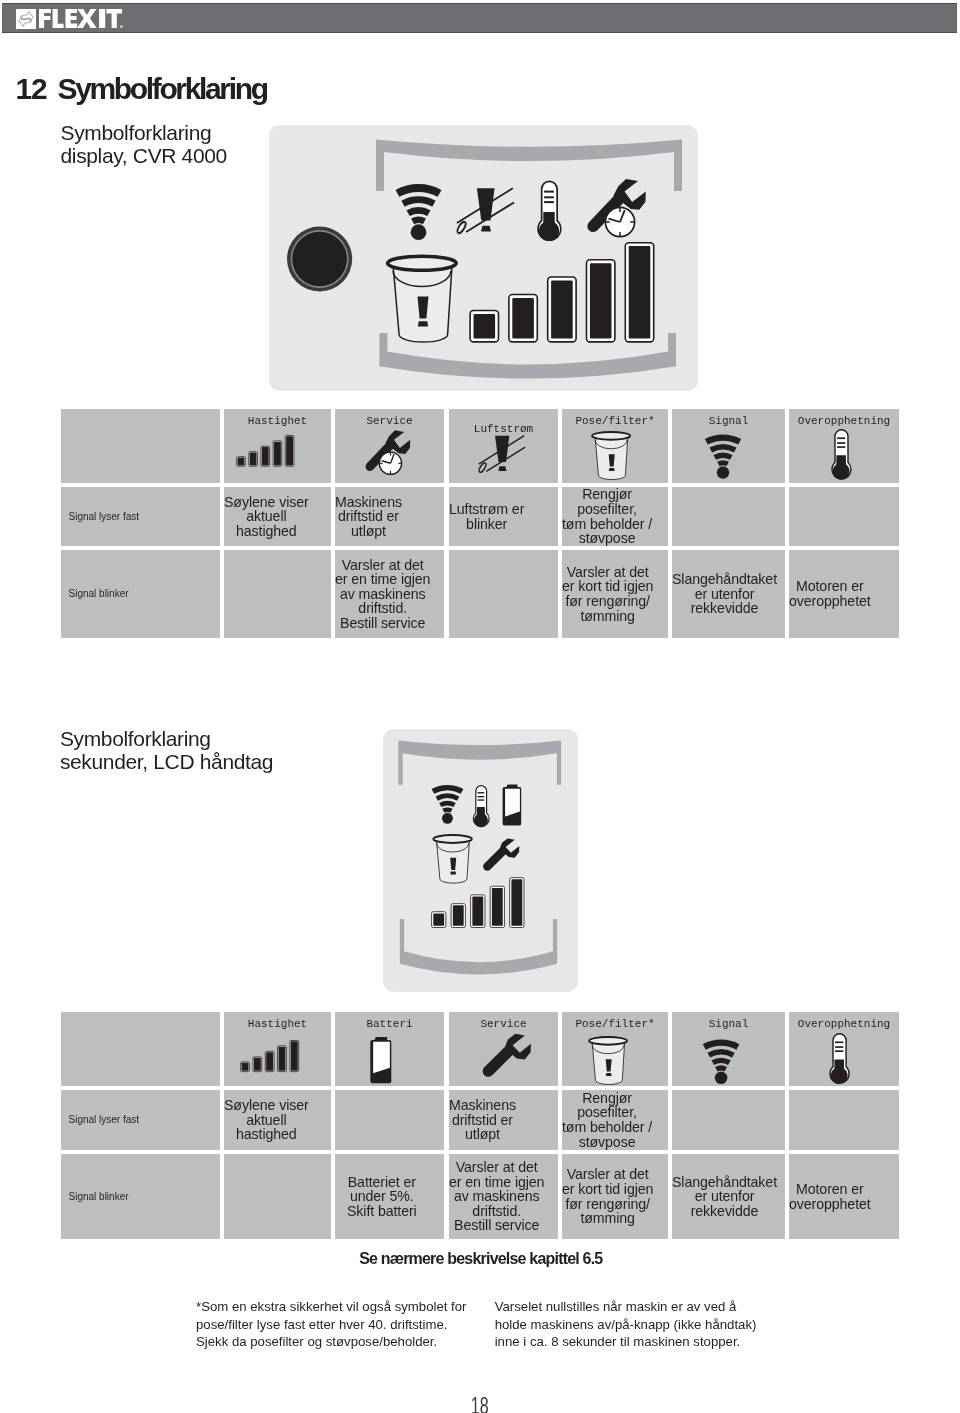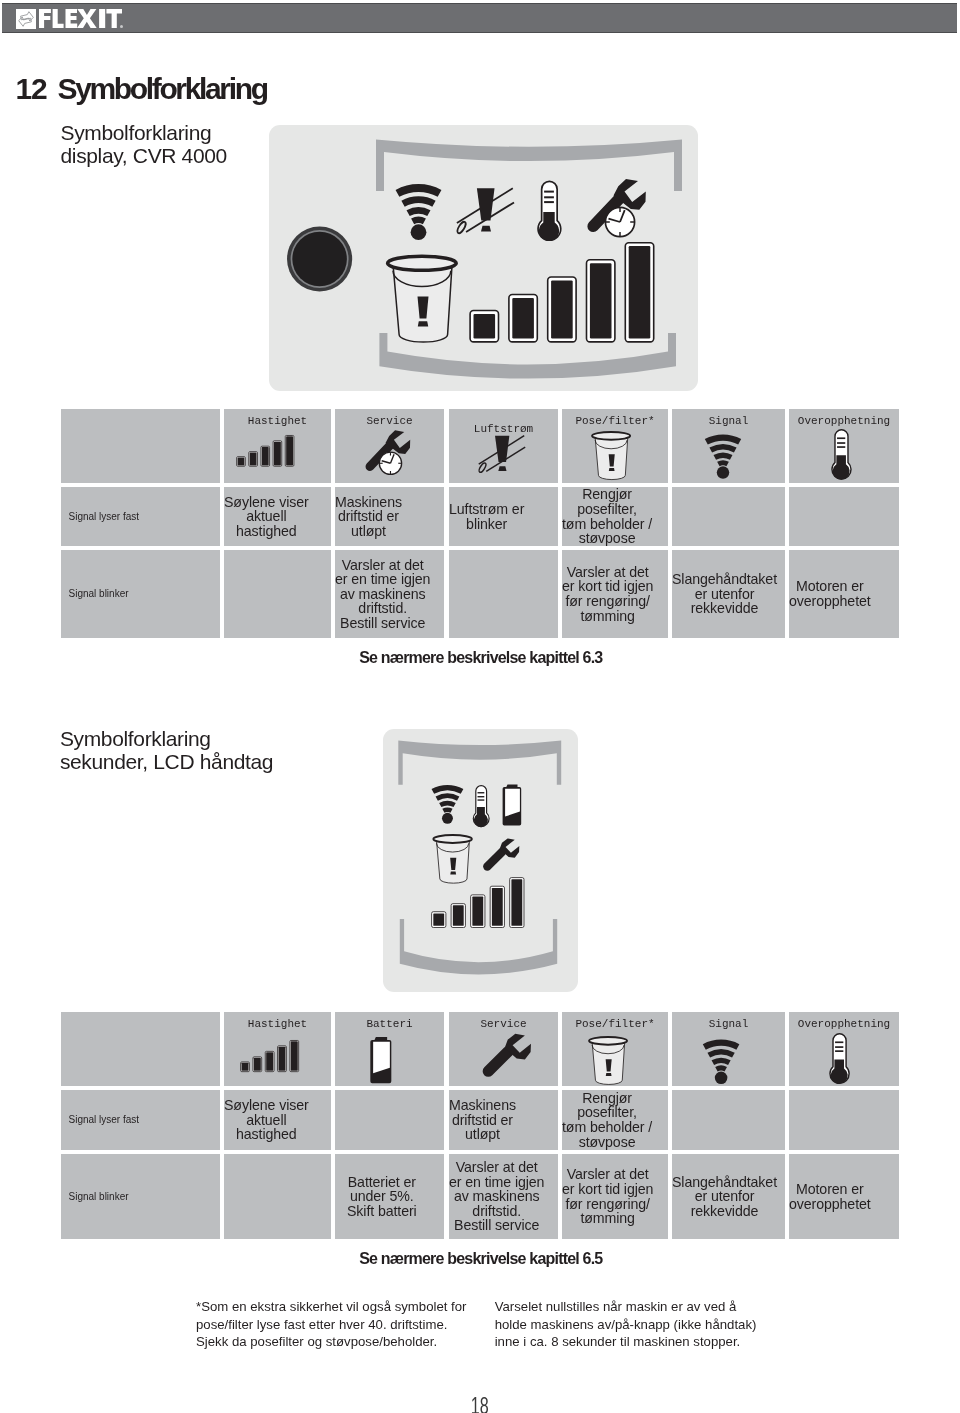--- a/index.html
+++ b/index.html
@@ -333,21 +333,20 @@
         <span class="body-txt">Slangehåndtaket
 er utenfor
 rekkevidde</span>
       </div>
       <div class="tcell " style="left: 789px; top: 550px; width: 110px; height: 88px;">
         <span class="body-txt">Motoren er
 overopphetet</span>
       </div>
     </div>
 
-  <div class="caption" style="top:651.8px;">Se nærmere beskrivelse kapittel 6.3</div>
 
   <div class="subtitle" style="left:59.9px;top:727.7px;">
     <div>Symbolforklaring</div>
     <div>sekunder, LCD håndtag</div>
   </div>
 
   <div class="panel" id="panel2" style="left:383.1px;top:728.5px;width:195px;height:263px;">
     <svg width="195" height="263" viewBox="0 0 195 263" style="display:block">
       <g fill="#a7a9ac">
         <path d="M15.3 11.5 Q96.8 20.5 178.2 11.5 L178.2 55.7 L173.8 55.7 L173.8 24.3

